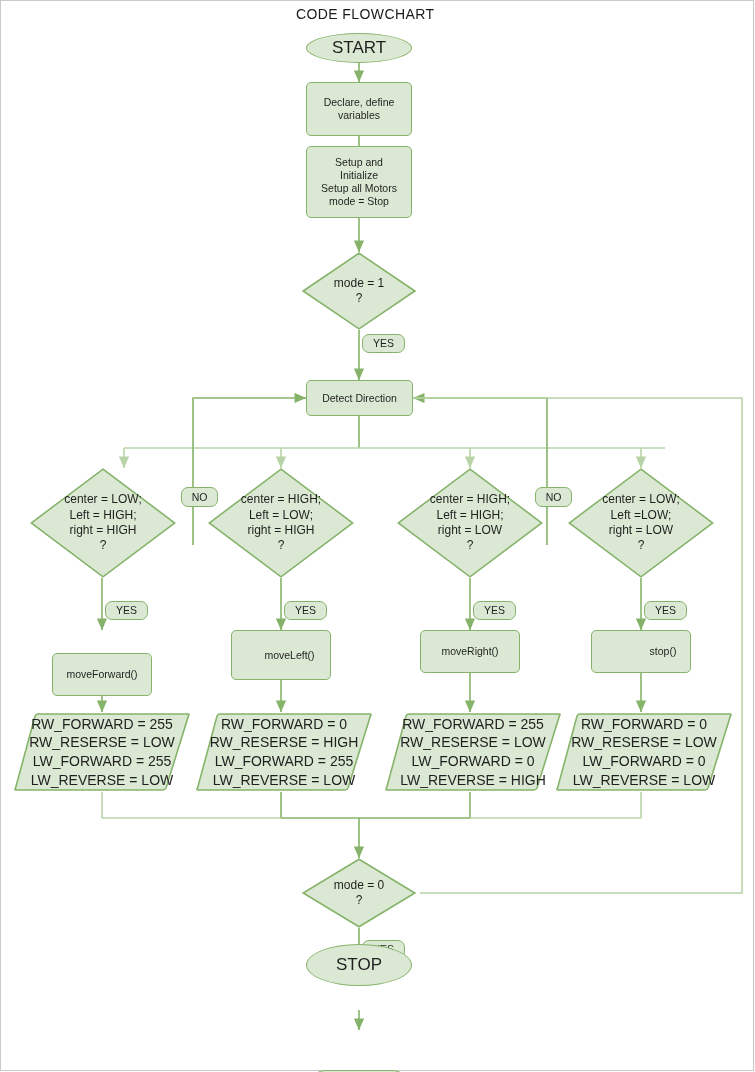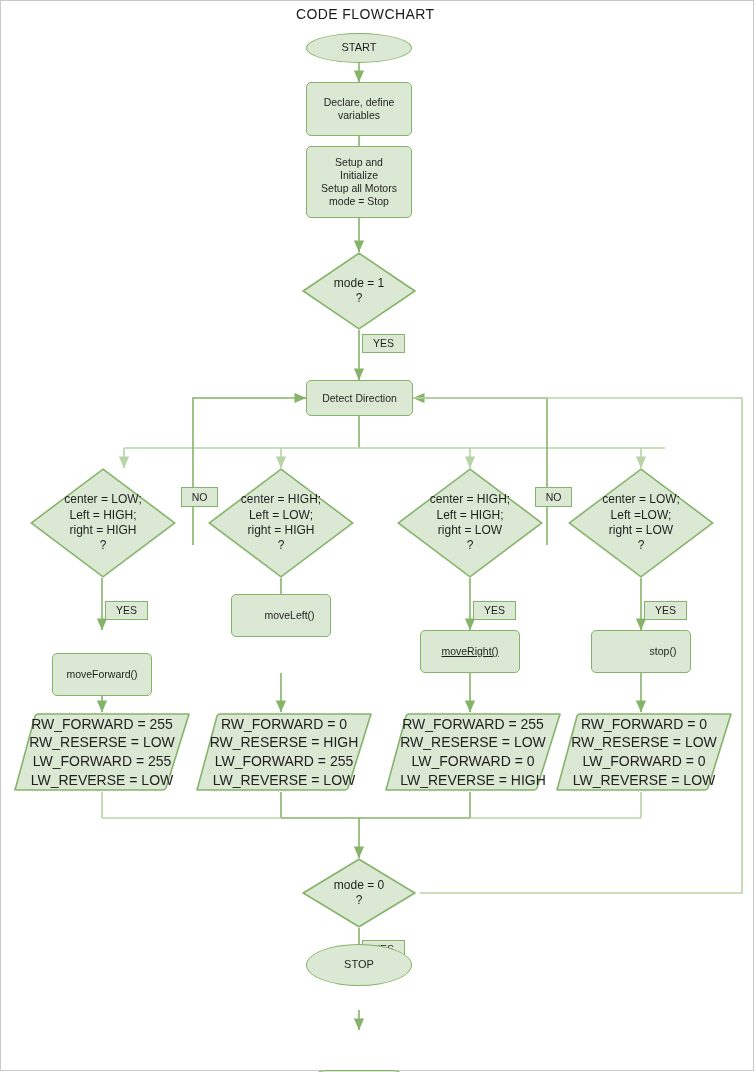--- a/index.html
+++ b/index.html
@@ -15,24 +15,24 @@
             border:1px solid #c9c9c9; box-sizing:border-box; pointer-events:none; }
 
   .node { position:absolute; box-sizing:border-box;
           display:flex; align-items:center; justify-content:center;
           text-align:center; color:#1f1f1f; line-height:1.22;
           background:#dbe9d4; border:1.6px solid #86b36a; }
 
   .title { position:absolute; color:#1a1a1a; font-size:14px;
            letter-spacing:.4px; white-space:nowrap; }
 
-  .terminal { border-radius:50%/50%; font-size:11px; }
+  .terminal { border-radius:50%/50%; font-size:17px; }
   .stadium  { border-radius:22px; font-size:11.5px;margin-top:40px; }
   .process  { border-radius:5px; font-size:10.5px; }
-  .label    { font-size:10.5px; border-width:1px; border-radius:0;
+  .label    { font-size:10.5px; border-width:1px; border-radius:7px;
               background:#dbe9d4; border-color:#86b36a; }
 
   .diamond { position:absolute; }
   .diamond .dshape { position:absolute; left:0; top:0; width:100%; height:100%; }
   .diamond .dtext {
     position:absolute; left:0; top:0; width:100%; height:100%;
     display:flex; align-items:center; justify-content:center;
     text-align:center; font-size:12px; color:#1f1f1f; line-height:1.28;
   }
 
@@ -179,22 +179,22 @@
 
 <div class="node label" style="left:181px; top:487px; width:37px; height:20px;">NO</div>
 <div class="node label" style="left:535px; top:487px; width:37px; height:20px;">NO</div>
 
 <div class="node label" style="left:105px; top:601px; width:43px; height:19px;">YES</div>
 <div class="node label" style="left:284px; top:601px; width:43px; height:19px;">YES</div>
 <div class="node label" style="left:473px; top:601px; width:43px; height:19px;">YES</div>
 <div class="node label" style="left:644px; top:601px; width:43px; height:19px;">YES</div>
 
 <div class="node process" style="left:52px; top:630px; width:100px; height:43px;margin-top:23px;">moveForward()</div>
-<div class="node process" style="left:231px; top:594px; width:100px; height:43px;padding-left:17px;">moveLeft()</div>
-<div class="node process" style="left:420px; top:630px; width:100px; height:43px;text-decoration:underline;">moveRight()</div>
+<div class="node process" style="left:231px; top:630px; width:100px; height:50px;padding-left:17px;">moveLeft()</div>
+<div class="node process" style="left:420px; top:630px; width:100px; height:43px;">moveRight()</div>
 <div class="node process" style="left:591px; top:630px; width:100px; height:43px;padding-left:44px;">stop()</div>
 
 <div class="para" style="left:14px; top:712px; width:176px; height:80px;">
   <svg class="pshape" viewBox="0 0 176 80" xmlns="http://www.w3.org/2000/svg">
     <path d="M24,2 L174,2 Q176,2 174.4,4 L152,76 Q151,78 149,78 L2,78 Q0,78 1.6,76 L21,4 Q22,2 24,2 Z" fill="#dbe9d4" stroke="#86b36a" stroke-width="1.6"></path>
   </svg>
   <div class="ptext mono-ish" style="white-space:pre-line;">RW_FORWARD = 255
 RW_RESERSE = LOW
 LW_FORWARD = 255
 LW_REVERSE = LOW</div>

